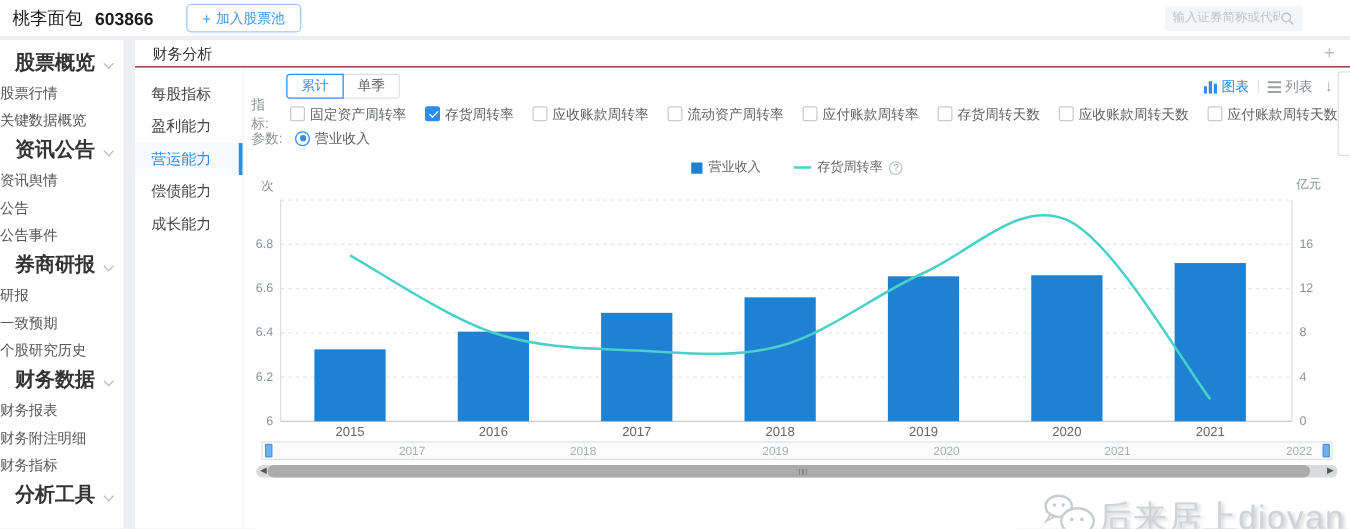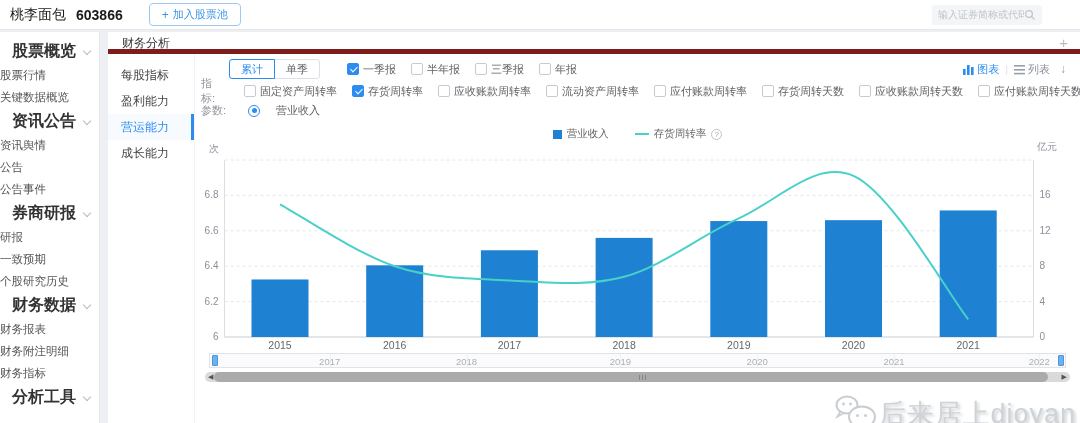--- a/index.html
+++ b/index.html
@@ -18,29 +18,29 @@
   .search input::placeholder { color:#bfc3c9; }
 
   
   .sidebar { position:absolute; left:0; top:32px; width:100px; height:391px; background:#fff; border-right:1px solid #e9e9e9; padding-top:6px; overflow:hidden; }
   .side-group-header { position:relative; height:26px; line-height:26px; padding-left:12px; font-weight:bold; font-size:16px; color:#333; cursor:pointer; }
   .side-group-header .chev { position:absolute; right:9px; top:10px; width:6px; height:6px; border-right:1px solid #b6b9bf; border-bottom:1px solid #b6b9bf; transform:rotate(45deg); }
   .side-item { position:relative; height:22px; line-height:22px; font-size:11.5px; color:#555; cursor:pointer; white-space:nowrap; }
 
   
   .right-region { position:absolute; left:108px; top:32px; width:972px; height:391px; background:#fff; }
-  .panel-title-row { position:relative; height:22px; line-height:22px; padding-left:14px; font-size:12px; color:#333; border-bottom:5px solid #7f1d1d; }
+  .panel-title-row { position:relative; height:22px; line-height:22px; padding-left:14px; font-size:12px; color:#333; border-bottom:1px solid #7f1d1d; }
   .plus-right { position:absolute; right:12px; top:0; color:#b9bdc4; font-size:15px; cursor:pointer; }
   .panel-body { display:flex; height:369px; }
   .submenu { width:87px; border-right:1px solid #f2f3f5; padding-top:8px; }
   .submenu-item { position:relative; height:26px; line-height:26px; padding-left:13px; font-size:12px; color:#444; cursor:pointer; }
   .submenu-item.selected { color:#2d8cf0; background:#f7fbff; box-shadow:inset -3px 0 0 #2d8cf0; }
 
   .content { position:relative; flex:1; overflow:hidden; }
-  .row { display:flex; align-items:center;gap:12px; }
+  .row { display:flex; align-items:center; }
   .toolbar-row { padding:7px 14px 4px 34px; height:27px; }
   .seg-btn { height:20px; line-height:18px; padding:0 11px; border:1px solid #dcdfe6; background:#fff; color:#606266; font-size:11px; cursor:pointer; }
   .seg-btn.first { border-radius:3px 0 0 3px; }
   .seg-btn.last { border-radius:0 3px 3px 0; margin-left:-1px; }
   .seg-btn.selected { color:#2d8cf0; border-color:#2d8cf0; position:relative; z-index:1; }
   .cbx-item { display:flex; align-items:center; gap:4px; margin-left:15px; font-size:11px; color:#606266; cursor:pointer; white-space:nowrap; }
   .cbx { width:12px; height:12px; border:1px solid #c6cad1; border-radius:2px; background:#fff; position:relative; flex:0 0 auto; }
   .cbx.checked { background:#2d8cf0; border-color:#2d8cf0; }
   .cbx.checked::after { content:""; position:absolute; left:3.5px; top:1px; width:3px; height:6px; border-right:1.5px solid #fff; border-bottom:1.5px solid #fff; transform:rotate(45deg); }
   .view-toggle { margin-left:auto; display:flex; align-items:center; gap:6px; font-size:11px; }
@@ -124,46 +124,29 @@
   <section class="right-region">
     <div class="panel-title-row">
       <span>财务分析</span>
       <span class="plus-right">+</span>
     </div>
     <div class="panel-body">
       <nav class="submenu" id="submenu">
           <div class="submenu-item">每股指标</div>
           <div class="submenu-item">盈利能力</div>
           <div class="submenu-item selected">营运能力</div>
+          <div class="submenu-item">偿债能力</div>
           <div class="submenu-item">成长能力</div>
         </nav>
       <div class="content">
 
         <div class="row toolbar-row">
           <span id="seg-buttons" style="display:flex;">
               <button class="seg-btn first selected">累计</button>
               <button class="seg-btn last">单季</button>
-            </span>
-          <span id="report-checkboxes" style="display:flex;">
-              <span class="cbx-item">
-                <span class="cbx checked"></span>
-                <span>一季报</span>
-              </span>
-              <span class="cbx-item">
-                <span class="cbx"></span>
-                <span>半年报</span>
-              </span>
-              <span class="cbx-item">
-                <span class="cbx"></span>
-                <span>三季报</span>
-              </span>
-              <span class="cbx-item">
-                <span class="cbx"></span>
-                <span>年报</span>
-              </span>
             </span>
           <span class="view-toggle">
             <span class="view-chart">
               <svg width="11" height="11" viewBox="0 0 11 11">
                 <rect x="0" y="5" width="2.6" height="6" fill="#2d8cf0"></rect>
                 <rect x="4" y="1" width="2.6" height="10" fill="#2d8cf0"></rect>
                 <rect x="8" y="3" width="2.6" height="8" fill="#2d8cf0"></rect>
               </svg>
               <span>图表</span>
             </span>

